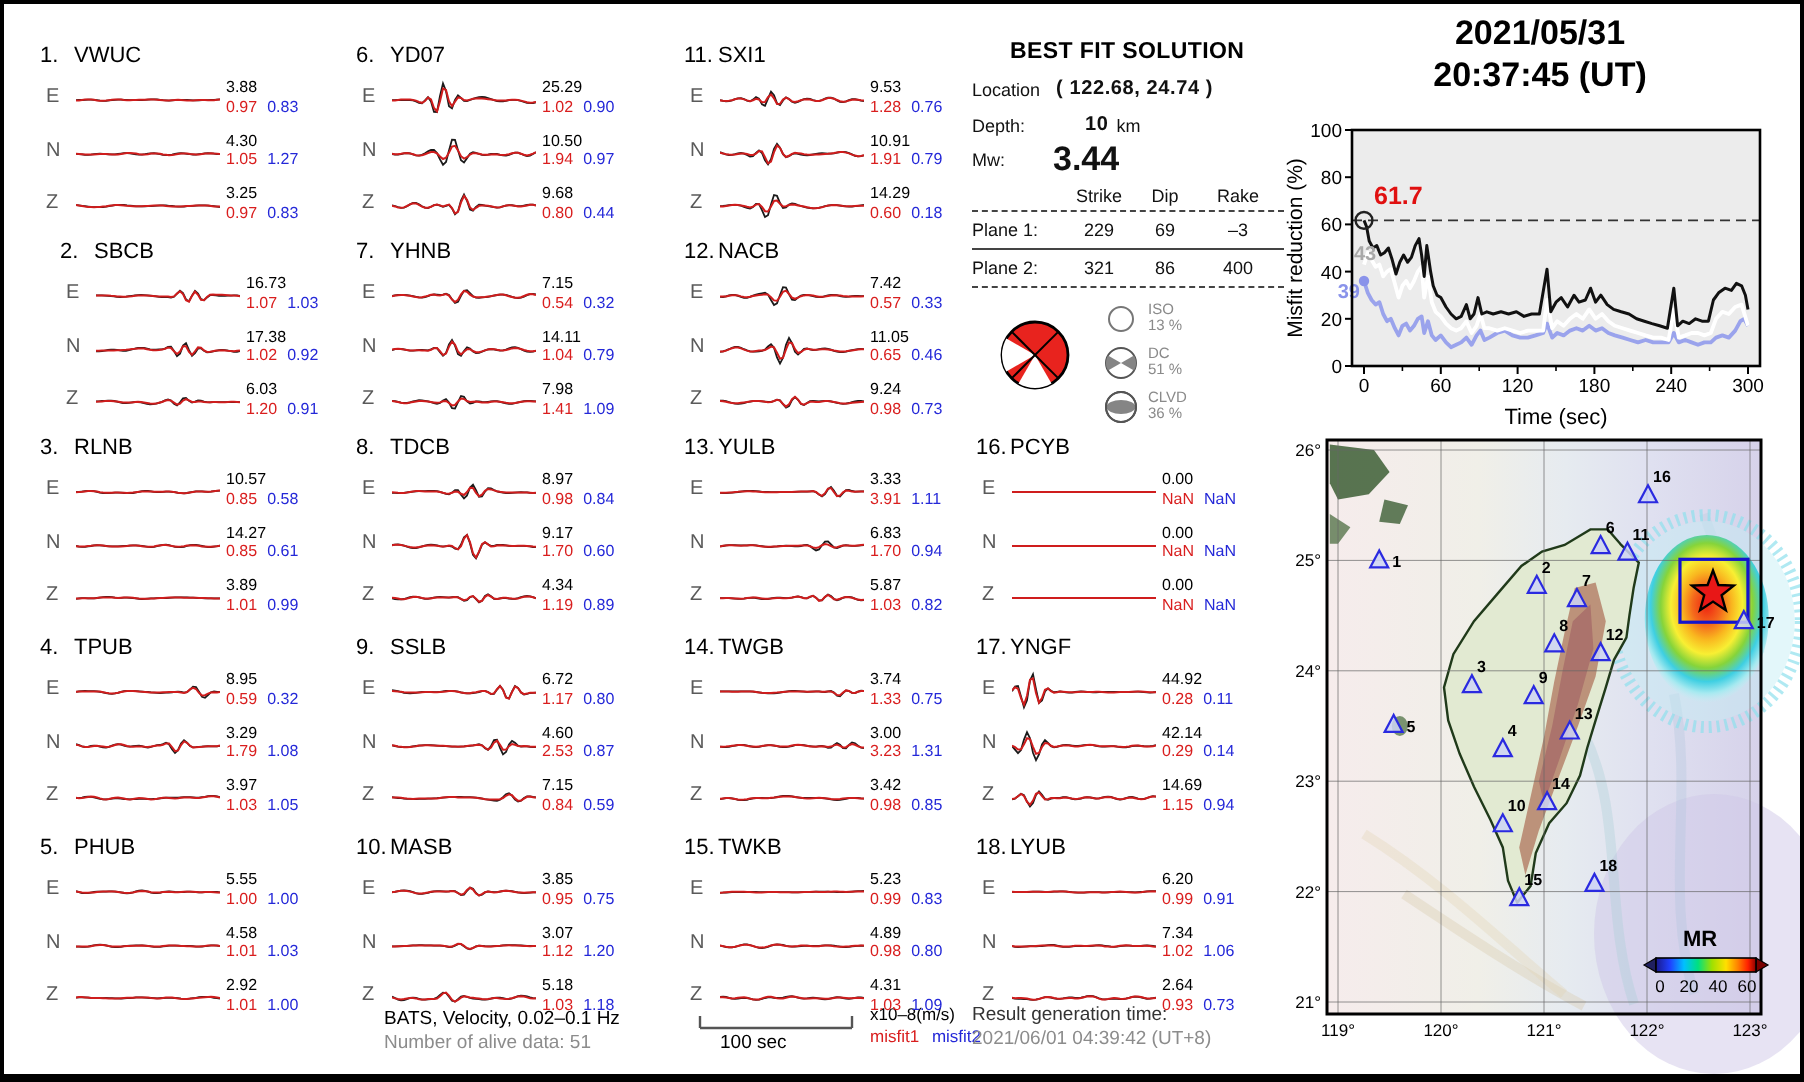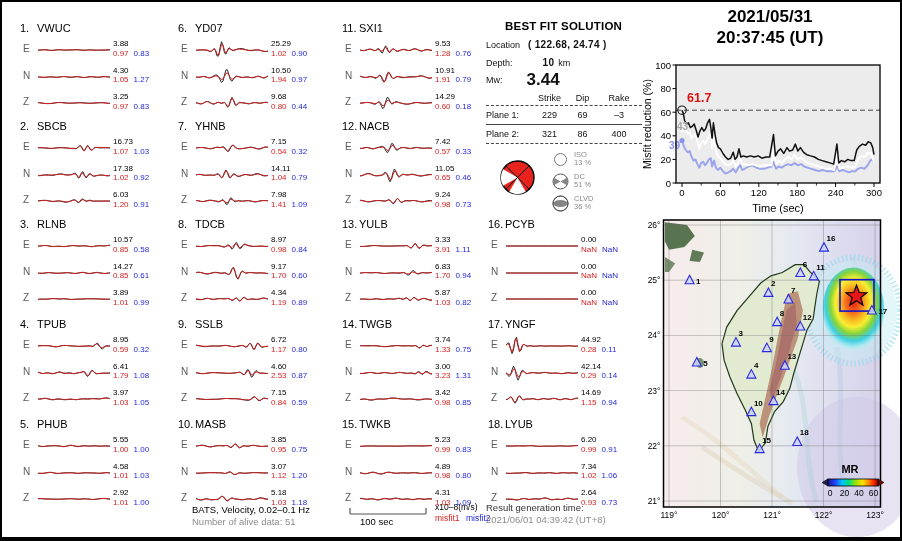--- a/index.html
+++ b/index.html
@@ -400,21 +400,21 @@
         <svg width="72" height="27">
           <path d="M0.0,13.6L1.5,13.7L3.0,13.9L4.5,14.1L6.0,14.3L7.5,14.5L9.0,14.6L10.5,14.6L12.0,14.6L13.5,14.5L15.0,14.3L16.5,14.0L18.0,13.8L19.5,13.6L21.0,13.5L22.5,13.4L24.0,13.5L25.5,13.7L27.0,13.8L28.5,14.0L30.0,14.2L31.5,14.2L33.0,14.2L34.5,14.2L36.0,14.1L37.5,14.0L39.0,13.9L40.5,13.8L42.0,13.7L43.5,13.7L45.0,13.7L46.5,13.9L48.0,14.0L49.5,14.2L51.0,14.3L52.5,14.3L54.0,14.3L55.5,14.1L57.0,14.0L58.5,13.9L60.0,13.8L61.5,13.7L63.0,13.7L64.5,13.7L66.0,13.8L67.5,13.9L69.0,14.1L70.5,14.3L72.0,14.5" fill="none" stroke="#1a1a1a" stroke-width="0.9"></path>
           <path d="M0.0,13.5L1.5,13.8L3.0,14.0L4.5,14.3L6.0,14.5L7.5,14.5L9.0,14.6L10.5,14.5L12.0,14.5L13.5,14.3L15.0,14.2L16.5,13.9L18.0,13.7L19.5,13.5L21.0,13.5L22.5,13.6L24.0,13.7L25.5,13.9L27.0,14.0L28.5,14.1L30.0,14.1L31.5,14.1L33.0,14.1L34.5,14.0L36.0,14.0L37.5,13.9L39.0,13.8L40.5,13.7L42.0,13.7L43.5,13.8L45.0,14.0L46.5,14.1L48.0,14.2L49.5,14.2L51.0,14.2L52.5,14.2L54.0,14.1L55.5,14.0L57.0,14.0L58.5,13.9L60.0,13.8L61.5,13.7L63.0,13.7L64.5,13.7L66.0,13.8L67.5,14.0L69.0,14.2L70.5,14.3L72.0,14.3" fill="none" stroke="#cf1d1d" stroke-width="1"></path>
         </svg>
         <div class="nums">
           <div class="amp">3.25</div>
           <div class="mm"><span class="m1">0.97</span><span class="m2">0.83</span></div>
         </div>
       </div>
     </div>
-    <div class="station" style="left: 18px; top: 118px;">
+    <div class="station" style="left: 28px; top: 118px;">
       <div class="st-title"><span class="num">2.</span><span>SBCB</span></div>
       <div class="trace" style="top: 14px;">
         <span class="ch">E</span>
         <svg width="72" height="27">
           <path d="M0.0,13.7L1.5,13.7L3.0,13.7L4.5,13.8L6.0,13.9L7.5,14.1L9.0,14.2L10.5,14.4L12.0,14.5L13.5,14.4L15.0,14.3L16.5,14.1L18.0,13.9L19.5,13.7L21.0,13.6L22.5,13.5L24.0,13.6L25.5,13.7L27.0,13.8L28.5,14.0L30.0,14.2L31.5,14.4L33.0,14.6L34.5,14.6L36.0,14.6L37.5,14.8L39.0,14.4L40.5,12.8L42.0,11.3L43.5,12.5L45.0,15.7L46.5,16.6L48.0,13.8L49.5,11.4L51.0,12.8L52.5,15.6L54.0,16.1L55.5,14.7L57.0,13.6L58.5,13.5L60.0,13.7L61.5,13.9L63.0,13.9L64.5,13.9L66.0,13.8L67.5,13.8L69.0,13.7L70.5,13.7L72.0,13.9" fill="none" stroke="#1a1a1a" stroke-width="0.9"></path>
           <path d="M0.0,13.8L1.5,13.8L3.0,13.7L4.5,13.7L6.0,13.7L7.5,13.9L9.0,14.0L10.5,14.2L12.0,14.3L13.5,14.4L15.0,14.4L16.5,14.2L18.0,14.1L19.5,13.9L21.0,13.8L22.5,13.8L24.0,13.8L25.5,13.8L27.0,13.9L28.5,14.0L30.0,14.1L31.5,14.2L33.0,14.3L34.5,14.2L36.0,14.3L37.5,14.5L39.0,14.2L40.5,12.8L42.0,11.6L43.5,13.0L45.0,16.1L46.5,16.8L48.0,13.9L49.5,11.8L51.0,13.4L52.5,15.9L54.0,16.1L55.5,14.5L57.0,13.4L58.5,13.3L60.0,13.4L61.5,13.4L63.0,13.4L64.5,13.5L66.0,13.6L67.5,13.7L69.0,13.8L70.5,13.9L72.0,14.1" fill="none" stroke="#cf1d1d" stroke-width="1"></path>
         </svg>
         <div class="nums">
           <div class="amp">16.73</div>
           <div class="mm"><span class="m1">1.07</span><span class="m2">1.03</span></div>
@@ -492,21 +492,21 @@
           <div class="mm"><span class="m1">0.59</span><span class="m2">0.32</span></div>
         </div>
       </div>
       <div class="trace" style="top: 40.5px;">
         <span class="ch">N</span>
         <svg width="72" height="27">
           <path d="M0.0,13.1L1.5,13.6L3.0,14.2L4.5,14.5L6.0,14.4L7.5,14.0L9.0,13.8L10.5,13.9L12.0,14.3L13.5,14.7L15.0,14.8L16.5,14.4L18.0,13.8L19.5,13.3L21.0,13.1L22.5,13.3L24.0,13.8L25.5,14.2L27.0,14.3L28.5,14.1L30.0,13.9L31.5,13.8L33.0,14.1L34.5,14.5L36.0,14.8L37.5,14.5L39.0,14.0L40.5,13.6L42.0,13.5L43.5,13.0L45.0,12.4L46.5,13.1L48.0,15.6L49.5,17.5L51.0,16.1L52.5,12.7L54.0,11.1L55.5,12.3L57.0,14.0L58.5,14.7L60.0,14.6L61.5,14.4L63.0,14.3L64.5,14.2L66.0,14.1L67.5,14.2L69.0,14.2L70.5,14.2L72.0,13.9" fill="none" stroke="#1a1a1a" stroke-width="0.9"></path>
           <path d="M0.0,13.3L1.5,13.7L3.0,14.2L4.5,14.5L6.0,14.5L7.5,14.3L9.0,14.0L10.5,13.9L12.0,14.1L13.5,14.3L15.0,14.5L16.5,14.4L18.0,14.0L19.5,13.5L21.0,13.1L22.5,13.1L24.0,13.5L25.5,14.0L27.0,14.3L28.5,14.4L30.0,14.3L31.5,14.2L33.0,14.2L34.5,14.4L36.0,14.5L37.5,14.3L39.0,14.0L40.5,13.7L42.0,13.7L43.5,13.4L45.0,12.7L46.5,12.7L48.0,14.5L49.5,16.6L51.0,16.2L52.5,13.5L54.0,11.7L55.5,12.4L57.0,13.9L58.5,14.7L60.0,14.6L61.5,14.5L63.0,14.4L64.5,14.2L66.0,14.1L67.5,14.1L69.0,14.1L70.5,14.1L72.0,13.8" fill="none" stroke="#cf1d1d" stroke-width="1"></path>
         </svg>
         <div class="nums">
-          <div class="amp">6.41</div>
+          <div class="amp">3.29</div>
           <div class="mm"><span class="m1">1.79</span><span class="m2">1.08</span></div>
         </div>
       </div>
       <div class="trace" style="top: 67px;">
         <span class="ch">Z</span>
         <svg width="72" height="27">
           <path d="M0.0,14.1L1.5,14.0L3.0,13.8L4.5,13.5L6.0,13.3L7.5,13.4L9.0,13.7L10.5,14.1L12.0,14.4L13.5,14.7L15.0,14.7L16.5,14.6L18.0,14.3L19.5,14.2L21.0,14.2L22.5,14.3L24.0,14.5L25.5,14.6L27.0,14.7L28.5,14.6L30.0,14.5L31.5,14.4L33.0,14.3L34.5,14.4L36.0,14.5L37.5,14.6L39.0,14.5L40.5,14.4L42.0,14.2L43.5,14.0L45.0,13.8L46.5,13.8L48.0,13.8L49.5,13.8L51.0,13.8L52.5,13.7L54.0,13.6L55.5,13.6L57.0,13.6L58.5,13.7L60.0,13.8L61.5,13.8L63.0,13.6L64.5,13.4L66.0,13.1L67.5,13.0L69.0,13.0L70.5,13.2L72.0,13.6" fill="none" stroke="#1a1a1a" stroke-width="0.9"></path>
           <path d="M0.0,13.9L1.5,14.1L3.0,14.0L4.5,13.8L6.0,13.5L7.5,13.3L9.0,13.4L10.5,13.7L12.0,14.2L13.5,14.6L15.0,14.7L16.5,14.5L18.0,14.1L19.5,13.9L21.0,13.8L22.5,14.0L24.0,14.3L25.5,14.6L27.0,14.7L28.5,14.5L30.0,14.2L31.5,14.0L33.0,14.1L34.5,14.3L36.0,14.5L37.5,14.7L39.0,14.6L40.5,14.4L42.0,14.1L43.5,13.9L45.0,13.9L46.5,14.0L48.0,14.1L49.5,14.2L51.0,14.1L52.5,13.9L54.0,13.7L55.5,13.7L57.0,13.8L58.5,13.9L60.0,14.0L61.5,14.0L63.0,13.8L64.5,13.5L66.0,13.2L67.5,13.1L69.0,13.1L70.5,13.4L72.0,13.7" fill="none" stroke="#cf1d1d" stroke-width="1"></path>
         </svg>
         <div class="nums">

